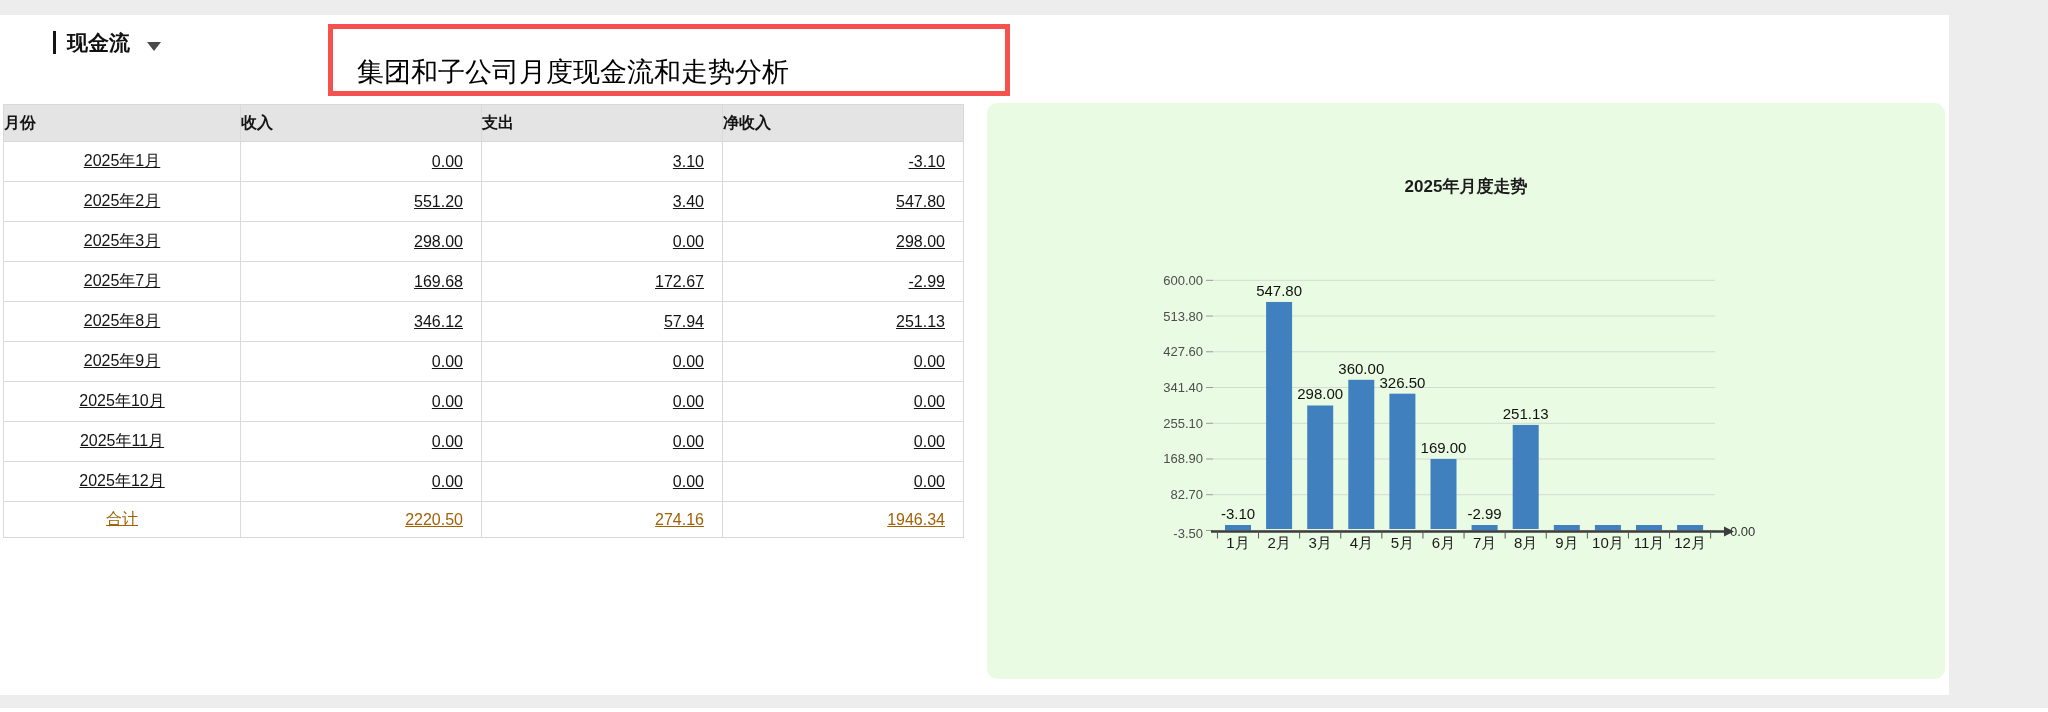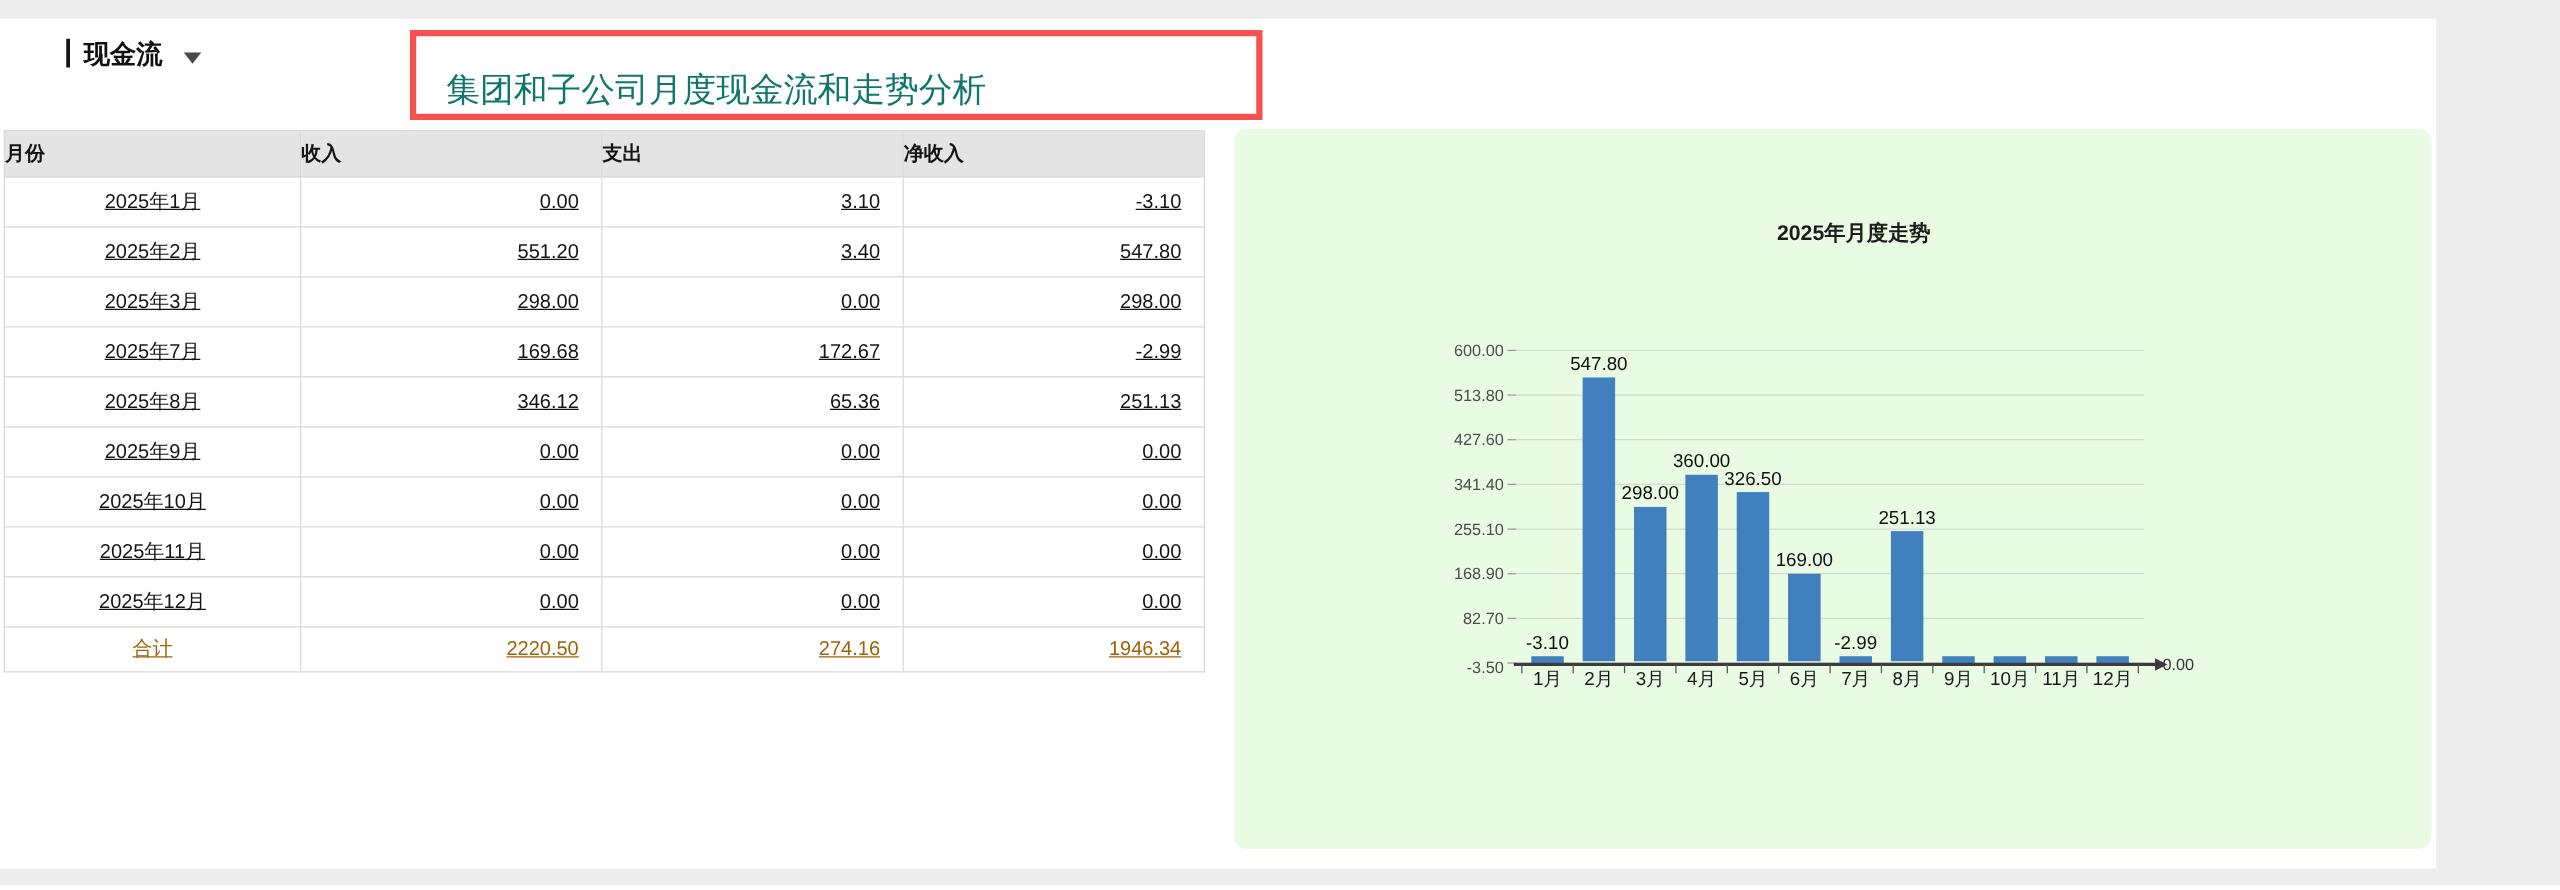--- a/index.html
+++ b/index.html
@@ -12,37 +12,37 @@
   .view-selector { position:absolute; left:50px; top:10px; height:34px; cursor:pointer; }
   .vbar { position:absolute; left:3px; top:6px; width:3px; height:23px; background:#151515; }
   .view-title { position:absolute; left:17px; top:4px; font-size:21px; font-weight:bold; color:#111; white-space:nowrap; }
   .caret { position:absolute; left:97px; top:17px; width:0; height:0;
            border-left:7px solid transparent; border-right:7px solid transparent; border-top:9px solid #4a4a4a; }
 
   
   .annotation-box { position:absolute; left:328px; top:9px; width:682px; height:72px;
                     border:5px solid #F4514F; background:transparent; }
   .annotation-text { position:absolute; left:24px; bottom:5px; font-size:27px; line-height:1.05;
-                     color:#0f766e; white-space:nowrap; }
+                     color:#000000; white-space:nowrap; }
 
   
   table.cashflow { position:absolute; left:3px; top:89px; width:960px; border-collapse:collapse;
                    font-size:16px; color:#141414; table-layout:fixed; }
   table.cashflow th, table.cashflow td { border:1px solid #D9D9D9; }
   table.cashflow th { background:#E4E4E4; font-weight:bold; height:37px; text-align:left; }
   table.cashflow td { height:40px;text-decoration:underline; }
   td.c-month { text-align:center; }
   td.c-num { text-align:right; padding-right:18px; }
   tr.total-row td { height:36px; color:#a16207; }
 
   
   .chart-panel { position:absolute; left:987px; top:88px; width:958px; height:576px;
                  background:#EAFBE3; border-radius:10px; }
   .chart-title { position:absolute; left:0; top:72px; width:100%; text-align:center;
-                 font-size:17px; font-weight:bold; color:#1c1c1c;margin-left:17px; }
+                 font-size:17px; font-weight:bold; color:#1c1c1c; }
   .chart-svg { position:absolute; left:0; top:0; width:958px; height:576px; }
   .chart-svg text { font-family:"Liberation Sans","DejaVu Sans",sans-serif; }
 </style>
 </head>
 <body>
 
 <div class="page">
   <div class="content">
 
     <div class="view-selector">
@@ -91,21 +91,21 @@
           </tr>
           <tr>
             <td class="c-month">2025年7月</td>
             <td class="c-num">169.68</td>
             <td class="c-num">172.67</td>
             <td class="c-num">-2.99</td>
           </tr>
           <tr>
             <td class="c-month">2025年8月</td>
             <td class="c-num">346.12</td>
-            <td class="c-num">65.36</td>
+            <td class="c-num">57.94</td>
             <td class="c-num">251.13</td>
           </tr>
           <tr>
             <td class="c-month">2025年9月</td>
             <td class="c-num">0.00</td>
             <td class="c-num">0.00</td>
             <td class="c-num">0.00</td>
           </tr>
           <tr>
             <td class="c-month">2025年10月</td>

